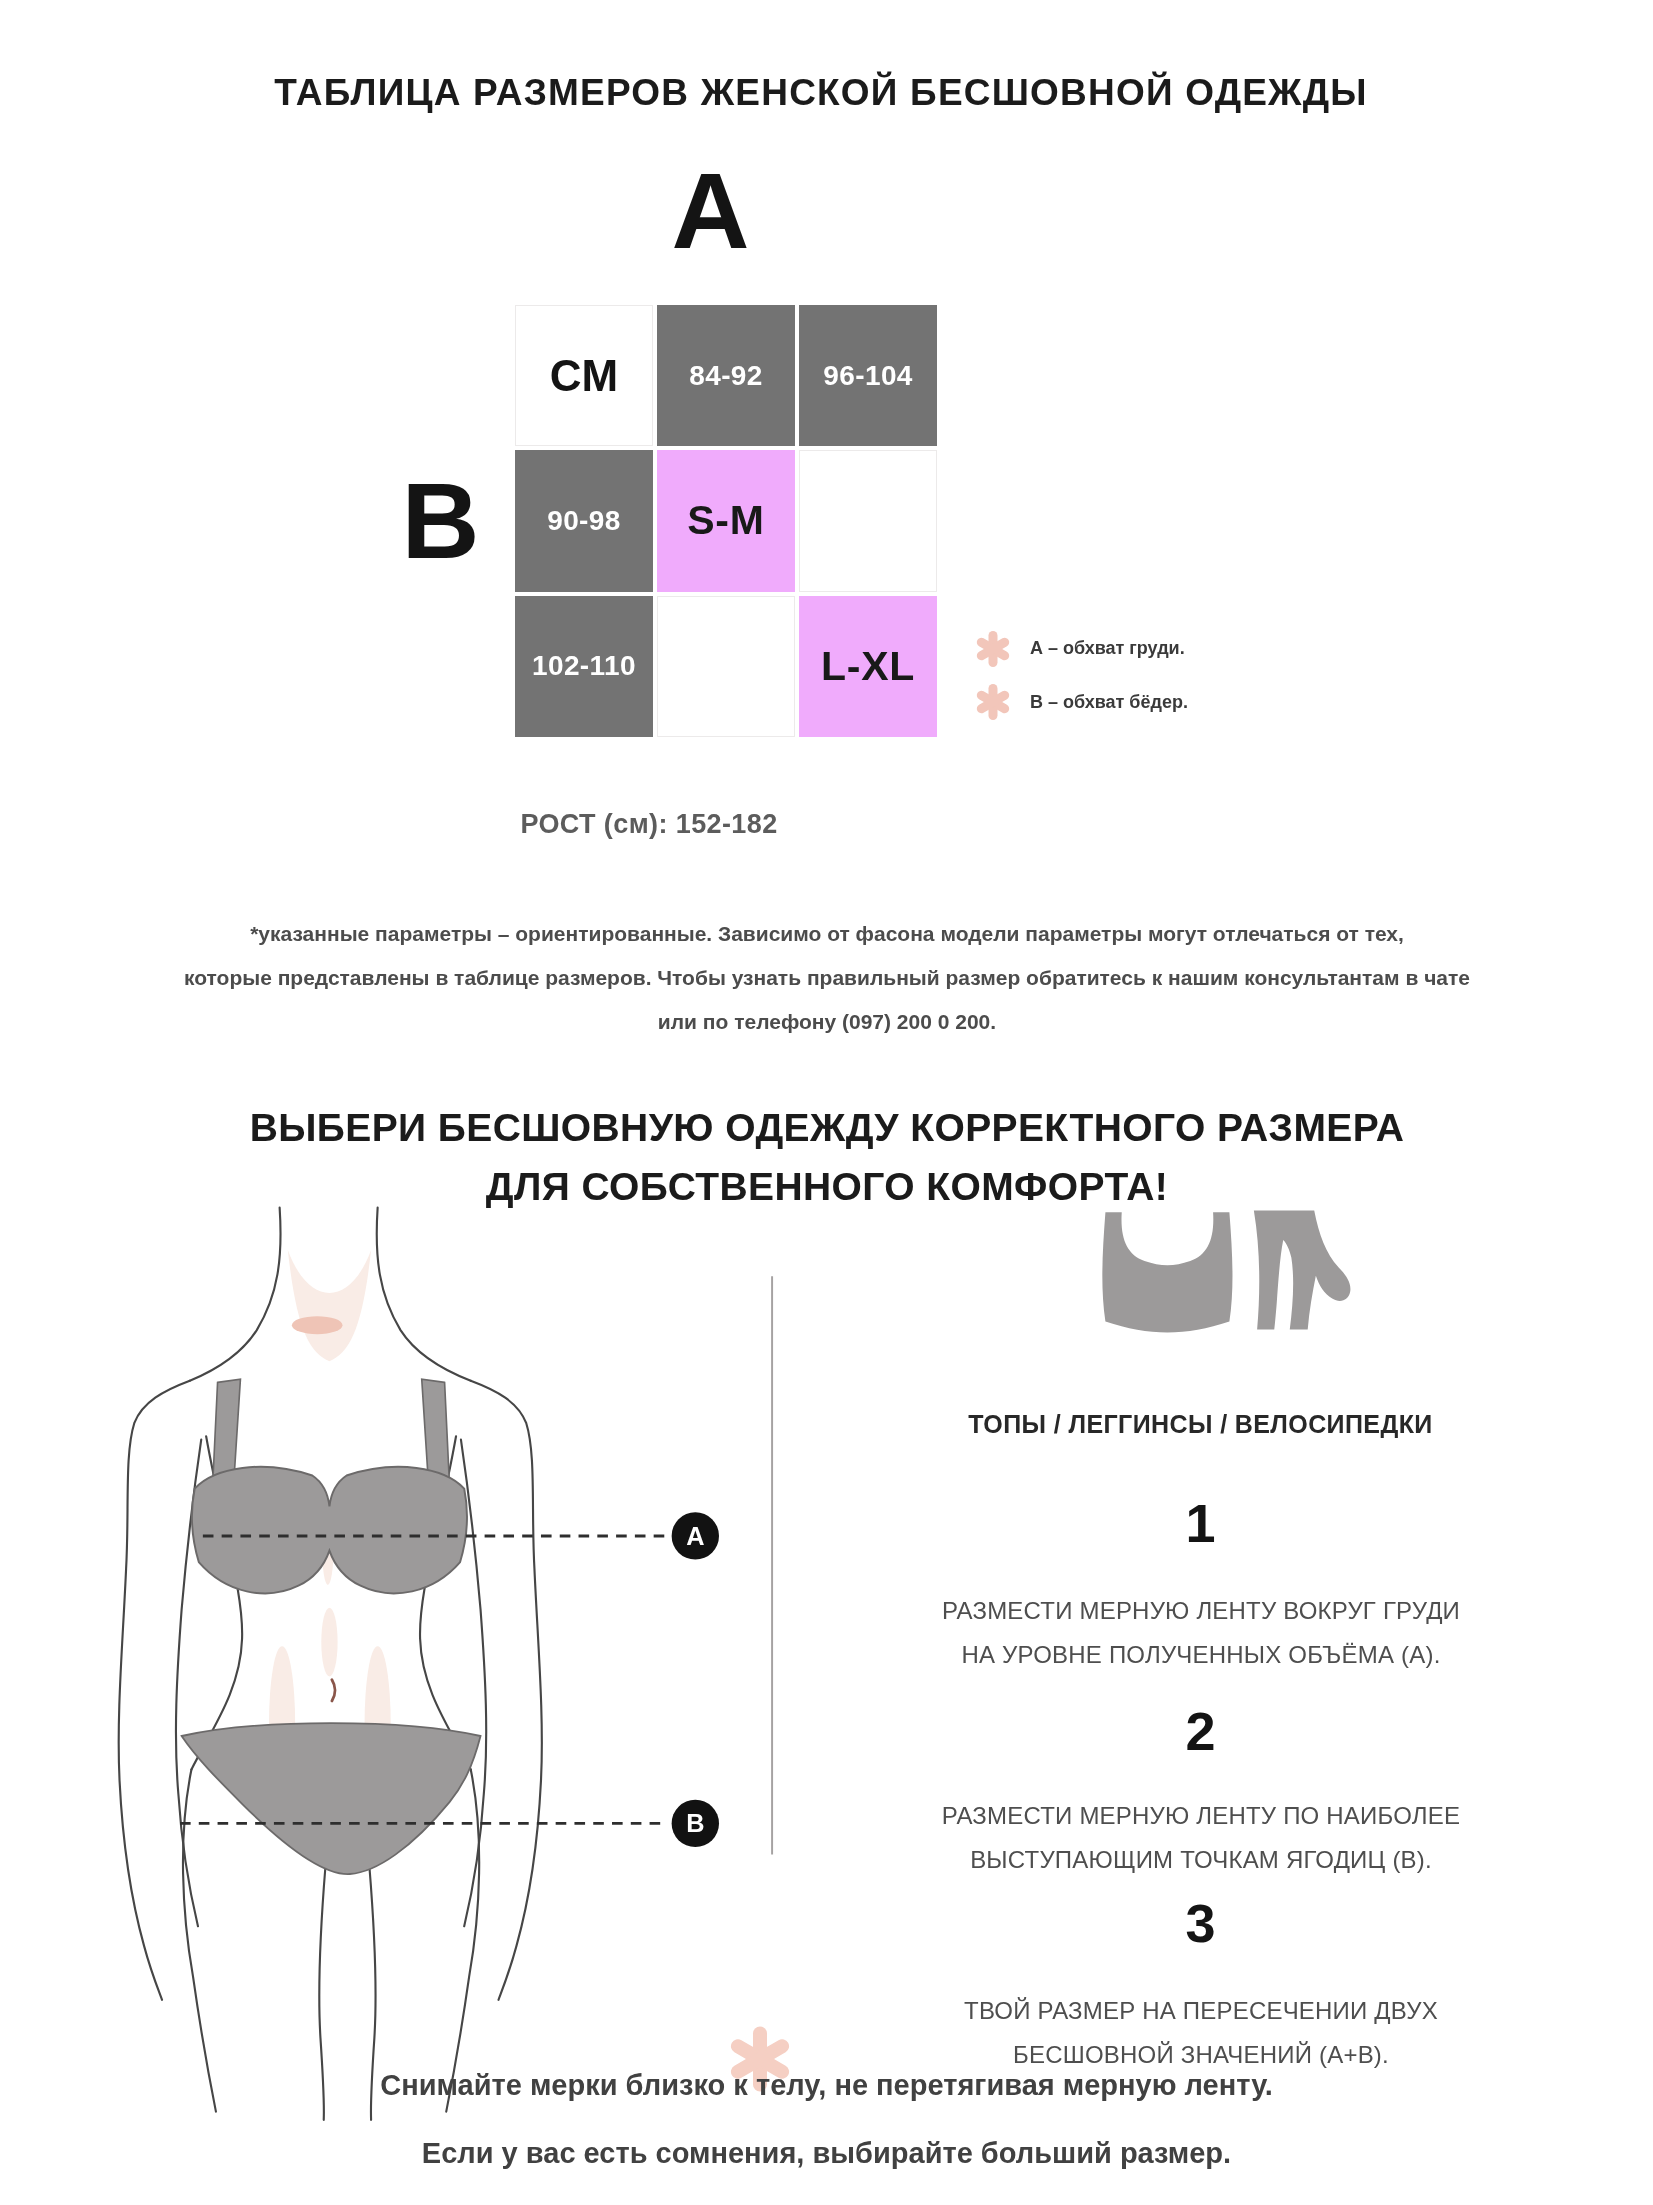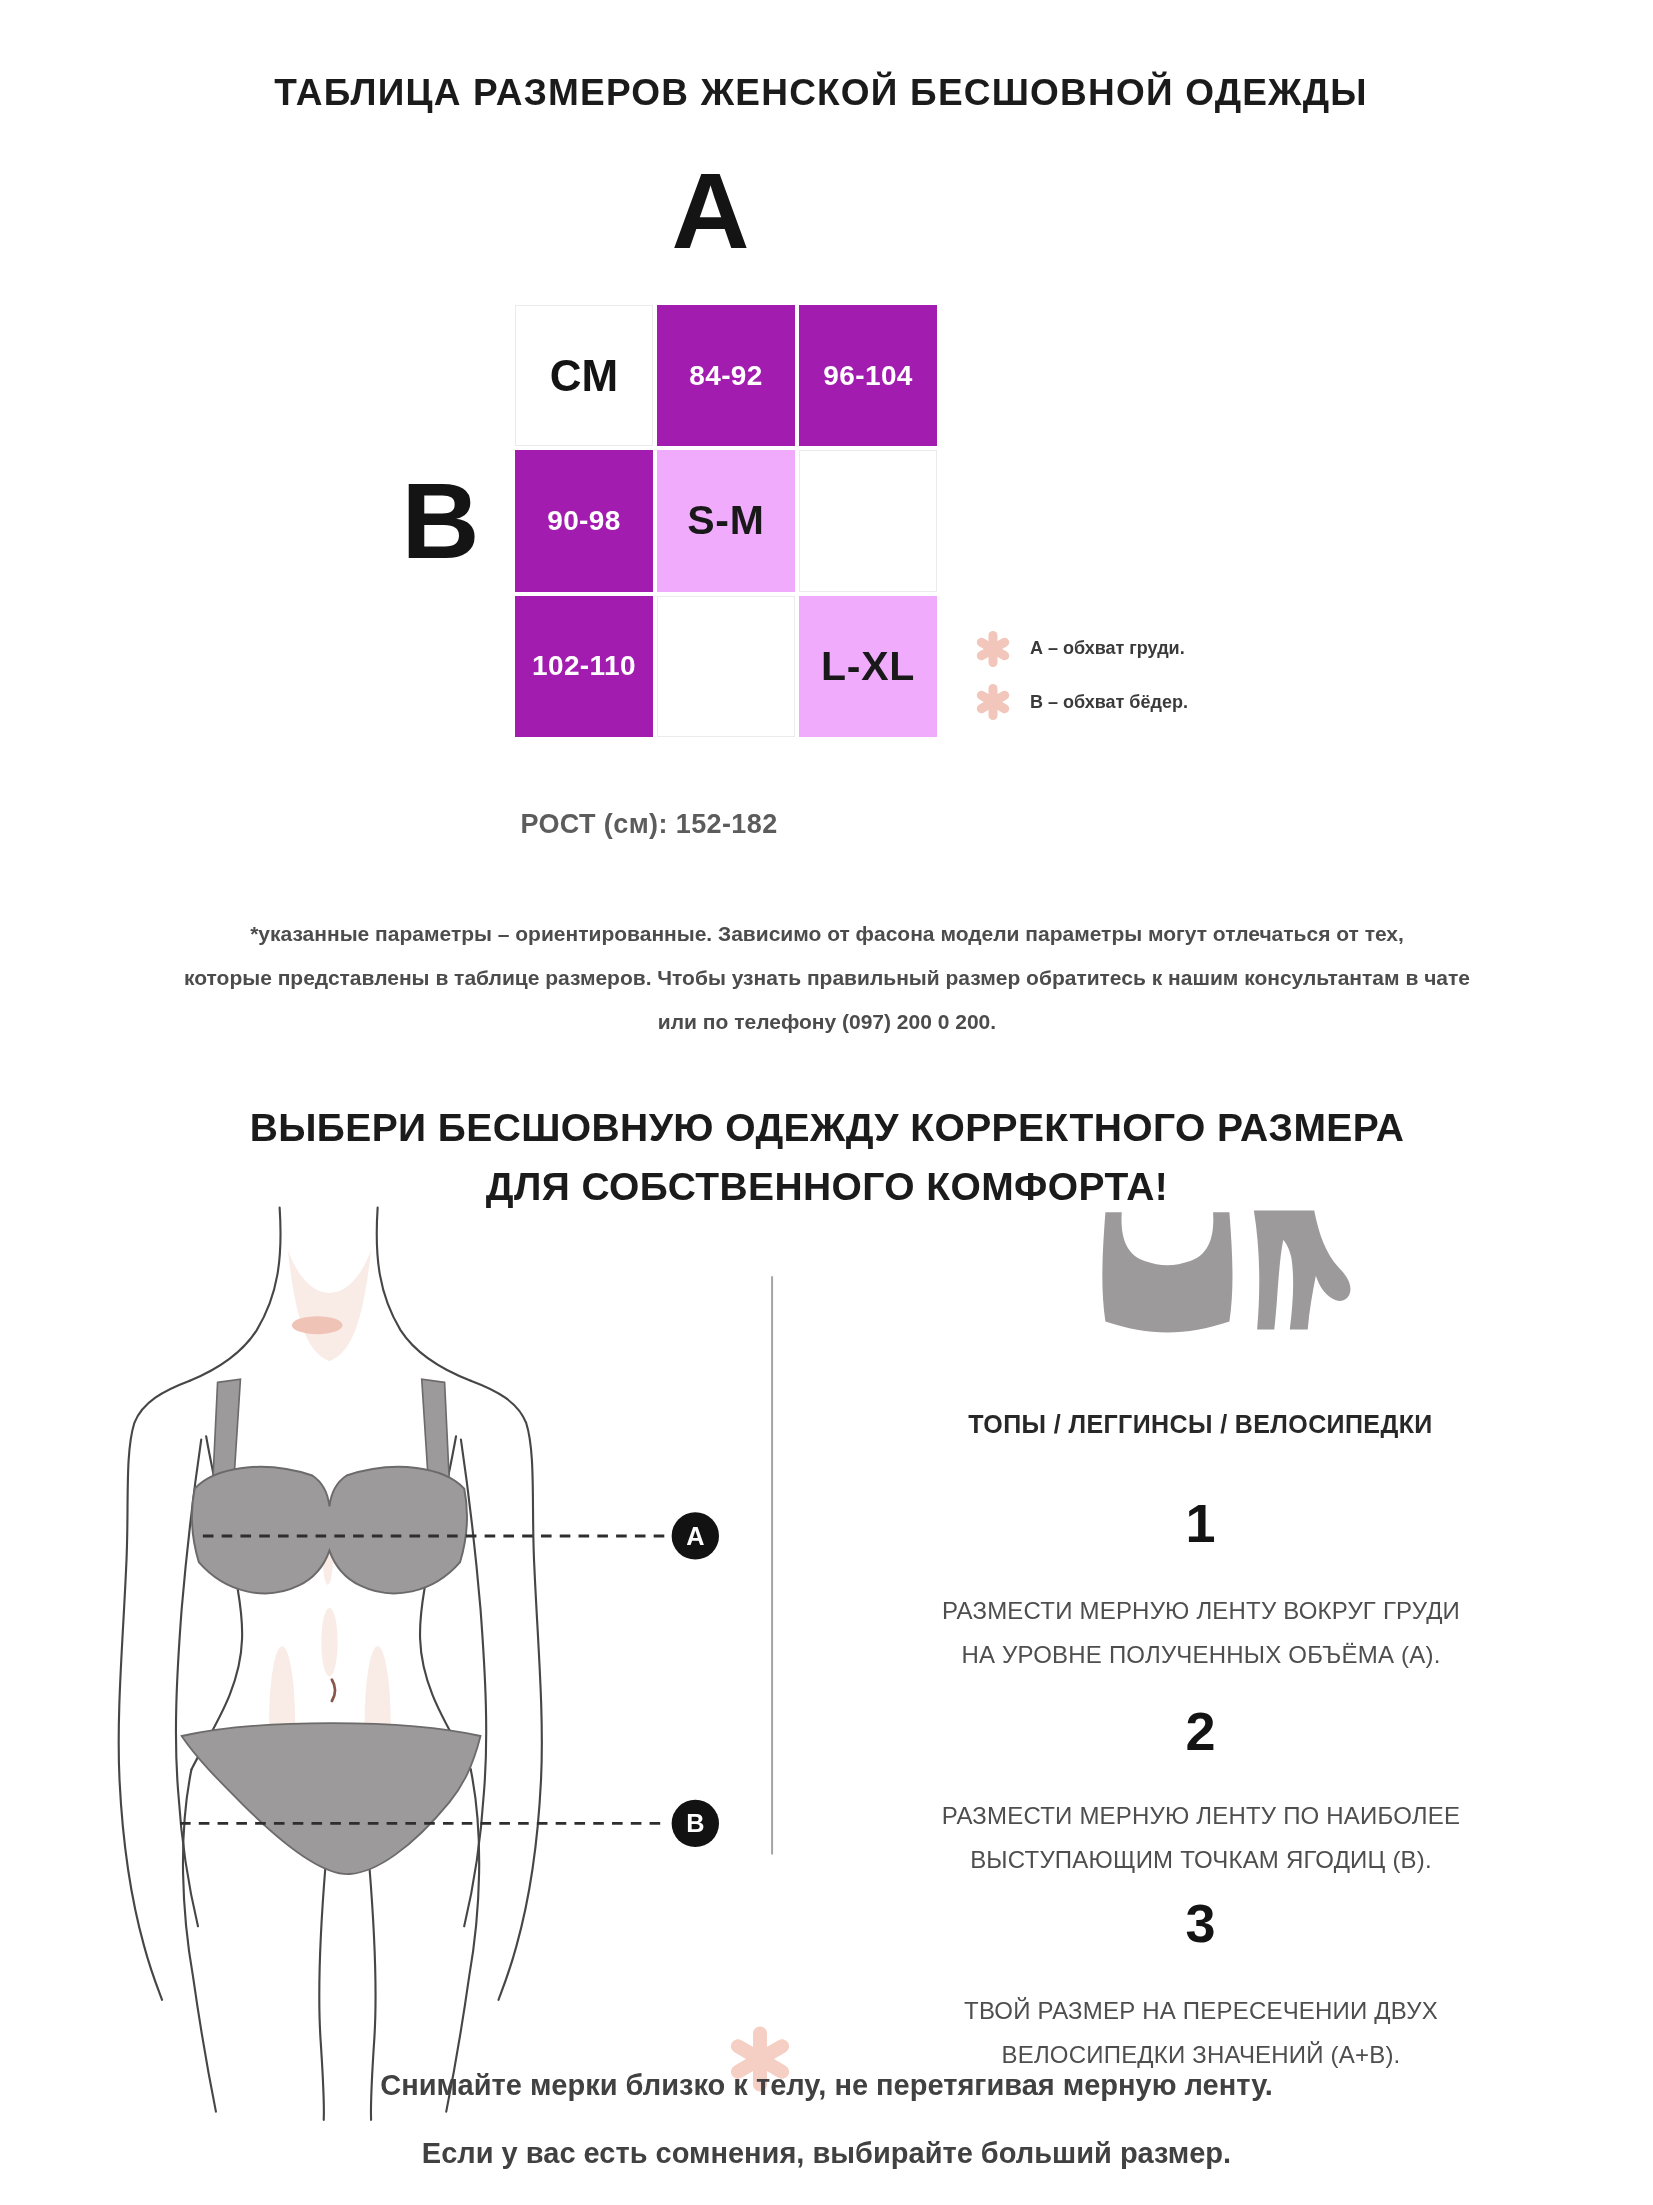--- a/index.html
+++ b/index.html
@@ -14,21 +14,21 @@
   .title{left:0;right:12px;top:72px;font-size:37px;font-weight:800;letter-spacing:1.2px;color:#1b1b1b;}
 
   
   .axis-a{left:629px;top:157px;width:163px;font-size:108px;font-weight:700;line-height:1;color:#141414;}
   .axis-b{left:359px;top:467px;width:163px;font-size:108px;font-weight:700;line-height:1;color:#141414;}
   .size-table{
     left:515px;top:305px;width:422px;height:432px;
     display:grid;grid-template-columns:1fr 1fr 1fr;grid-template-rows:1fr 1fr 1fr;gap:4.1px;
   }
   .cell{display:flex;align-items:center;justify-content:center;}
-  .cell.gray{background:#a21caf;color:#ffffff;font-size:28px;font-weight:700;letter-spacing:0.4px;}
+  .cell.gray{background:#737373;color:#ffffff;font-size:28px;font-weight:700;letter-spacing:0.4px;}
   .cell.pink{background:#f0abfc;color:#191919;font-size:41px;font-weight:800;letter-spacing:0.8px;}
   .cell.white{background:#ffffff;border:1.6px solid #eceaea;}
   .cell.unit{background:#ffffff;border:1.6px solid #eceaea;color:#141414;font-size:44px;font-weight:700;}
 
   
   .legend{left:974px;top:629px;width:572px;}
   .legend-row{display:flex;align-items:center;gap:18px;height:39px;margin-bottom:14.7px;}
   .legend-text{font-size:18px;font-weight:700;color:#3a3a3a;}
 
   
@@ -196,21 +196,21 @@
 
   <div class="abs step-num n2 center">2</div>
   <div class="abs step-text t2 center">
     <div>РАЗМЕСТИ МЕРНУЮ ЛЕНТУ ПО НАИБОЛЕЕ</div>
     <div>ВЫСТУПАЮЩИМ ТОЧКАМ ЯГОДИЦ (В).</div>
   </div>
 
   <div class="abs step-num n3 center">3</div>
   <div class="abs step-text t3 center">
     <div>ТВОЙ РАЗМЕР НА ПЕРЕСЕЧЕНИИ ДВУХ</div>
-    <div>ВЕЛОСИПЕДКИ ЗНАЧЕНИЙ (А+В).</div>
+    <div>БЕСШОВНОЙ ЗНАЧЕНИЙ (А+В).</div>
   </div>
 
   
   <span class="ast big abs big-ast-pos"><i></i><i></i><i></i></span>
 
   
   <div class="abs footer-line f1 center">Снимайте мерки близко к телу, не перетягивая мерную ленту.</div>
   <div class="abs footer-line f2 center">Если у вас есть сомнения, выбирайте больший размер.</div>
 
 </div>

